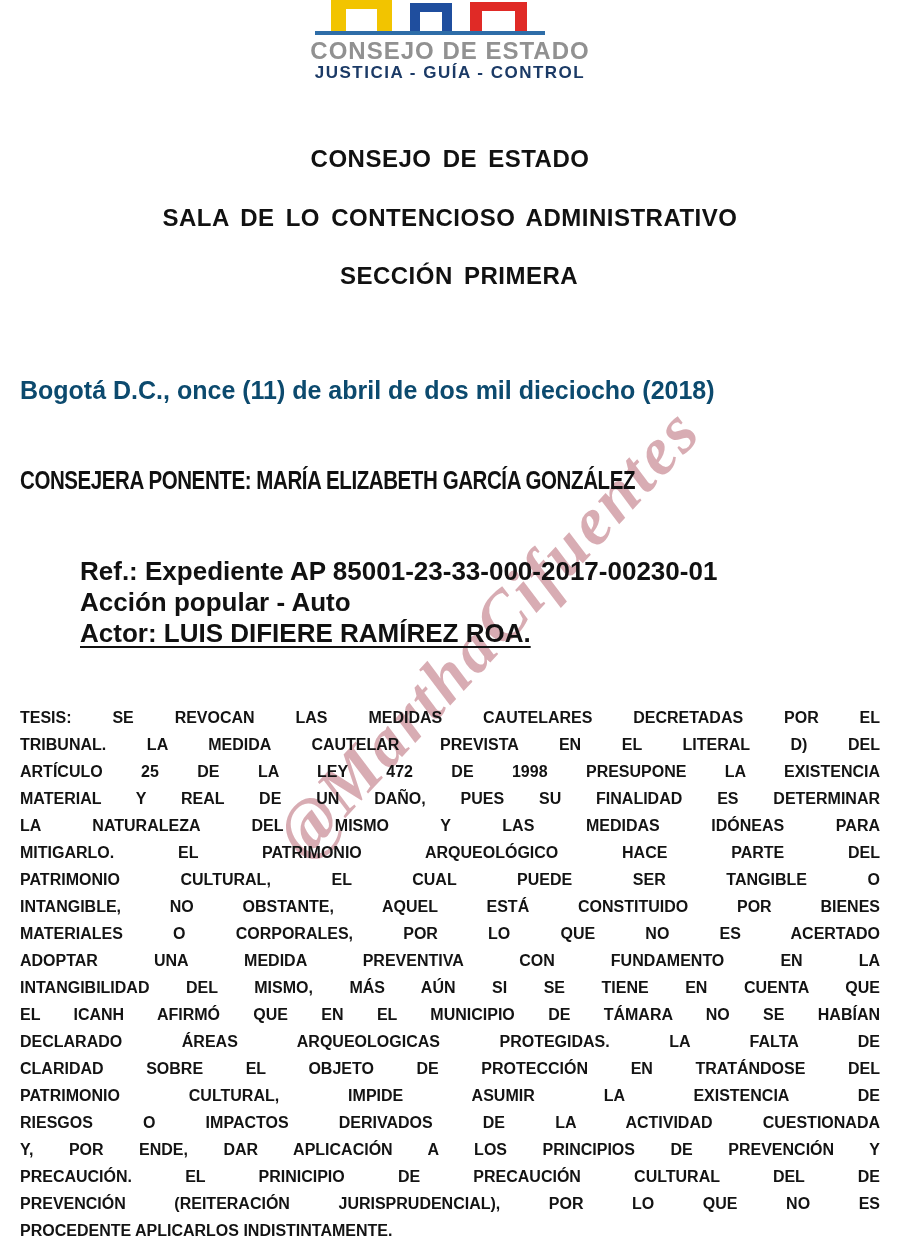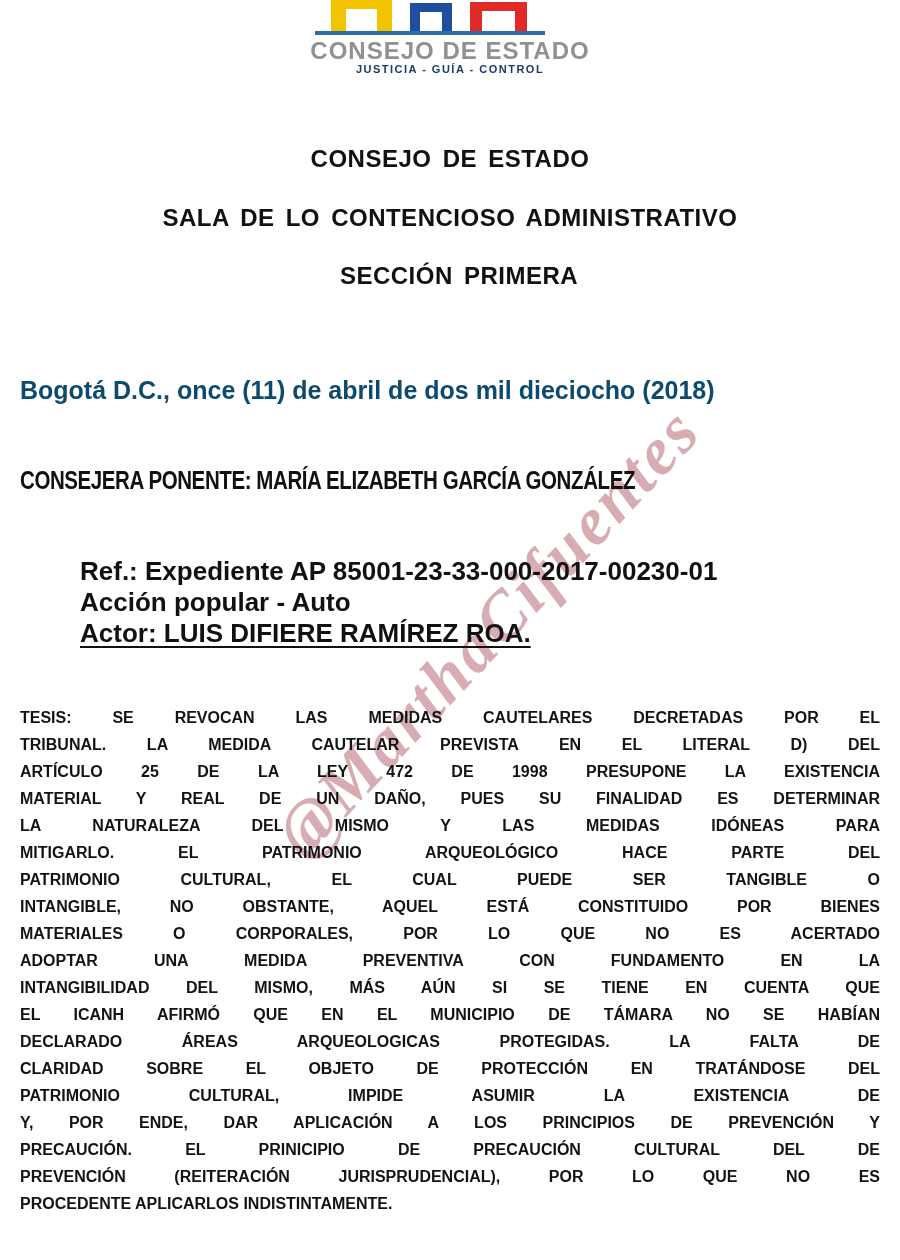--- a/index.html
+++ b/index.html
@@ -15,21 +15,21 @@
   .arch-yellow { left:16px;  top:0;  width:61px; height:33px; border:15px solid #f2c400; border-bottom:none; border-top-width:9px; }
   .arch-blue   { left:95px;  top:3px; width:42px; height:30px; border:10px solid #1f4e9e; border-bottom:none; border-top-width:9px; }
   .arch-red    { left:155px; top:2px; width:57px; height:31px; border:12px solid #e02a26; border-bottom:none; border-top-width:9px; }
   .logo-baseline { left:315px; top:31px; width:230px; height:4px; background:#2e6da8; }
   .logo-wordmark {
     left:0; top:37px; width:900px; text-align:center;
     font-size:24px; font-weight:700; letter-spacing:1px; color:#919191;
   }
   .logo-tagline {
     left:0; top:63px; width:900px; text-align:center;
-    font-size:11px; font-weight:700; letter-spacing:1.5px; color:#1b3a66;
+    font-size:17px; font-weight:700; letter-spacing:1.5px; color:#1b3a66;
   }
 
   
   .heading {
     left:0; width:900px; text-align:center;
     font-size:24px; font-weight:700; letter-spacing:0.5px; word-spacing:4px; color:#111;
   }
   .h-court   { top:145px; }
   .h-chamber { top:204px; }
   .h-section { top:262px;padding-left:9px; }
@@ -109,20 +109,21 @@
         <div class="body-line">MITIGARLO. EL PATRIMONIO ARQUEOLÓGICO HACE PARTE DEL</div>
         <div class="body-line">PATRIMONIO CULTURAL, EL CUAL PUEDE SER TANGIBLE O</div>
         <div class="body-line">INTANGIBLE, NO OBSTANTE, AQUEL ESTÁ CONSTITUIDO POR BIENES</div>
         <div class="body-line">MATERIALES O CORPORALES, POR LO QUE NO ES ACERTADO</div>
         <div class="body-line">ADOPTAR UNA MEDIDA PREVENTIVA CON FUNDAMENTO EN LA</div>
         <div class="body-line">INTANGIBILIDAD DEL MISMO, MÁS AÚN SI SE TIENE EN CUENTA QUE</div>
         <div class="body-line">EL ICANH AFIRMÓ QUE EN EL MUNICIPIO DE TÁMARA NO SE HABÍAN</div>
         <div class="body-line">DECLARADO ÁREAS ARQUEOLOGICAS PROTEGIDAS. LA FALTA DE</div>
         <div class="body-line">CLARIDAD SOBRE EL OBJETO DE PROTECCIÓN EN TRATÁNDOSE DEL</div>
         <div class="body-line">PATRIMONIO CULTURAL, IMPIDE ASUMIR LA EXISTENCIA DE</div>
+        <div class="body-line">RIESGOS O IMPACTOS DERIVADOS DE LA ACTIVIDAD CUESTIONADA</div>
         <div class="body-line">Y, POR ENDE, DAR APLICACIÓN A LOS PRINCIPIOS DE PREVENCIÓN Y</div>
         <div class="body-line">PRECAUCIÓN. EL PRINICIPIO DE PRECAUCIÓN CULTURAL DEL DE</div>
         <div class="body-line">PREVENCIÓN (REITERACIÓN JURISPRUDENCIAL), POR LO QUE NO ES</div>
         <div class="body-line last">PROCEDENTE APLICARLOS INDISTINTAMENTE.</div>
       </div>
 
   </div>
 </div>
 
 </body></html>

